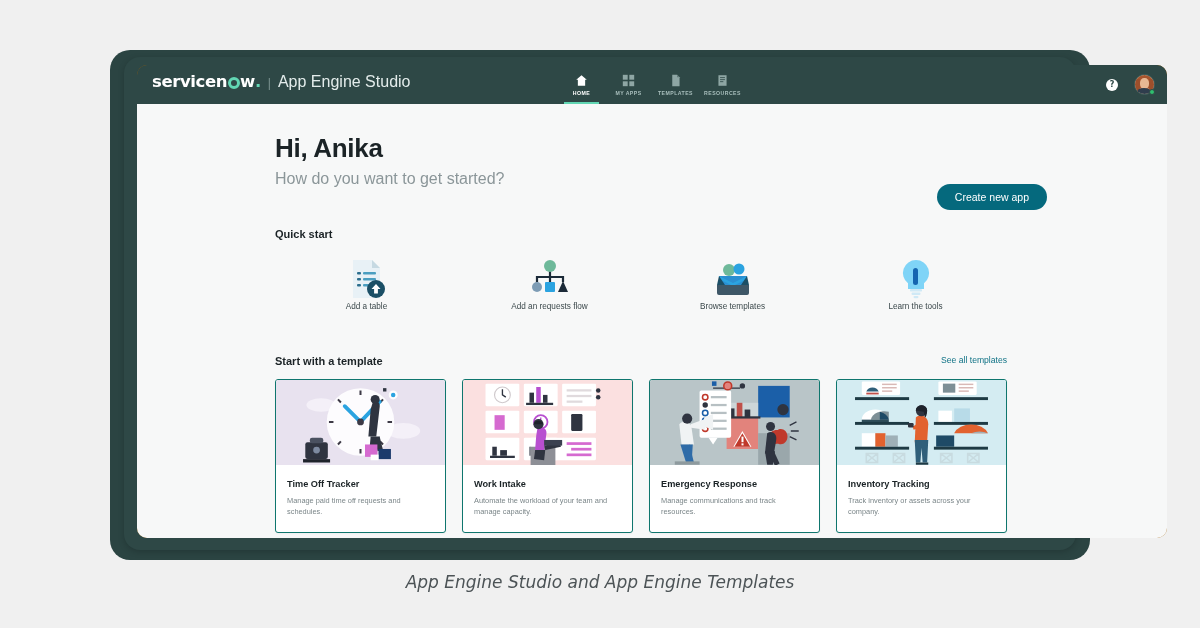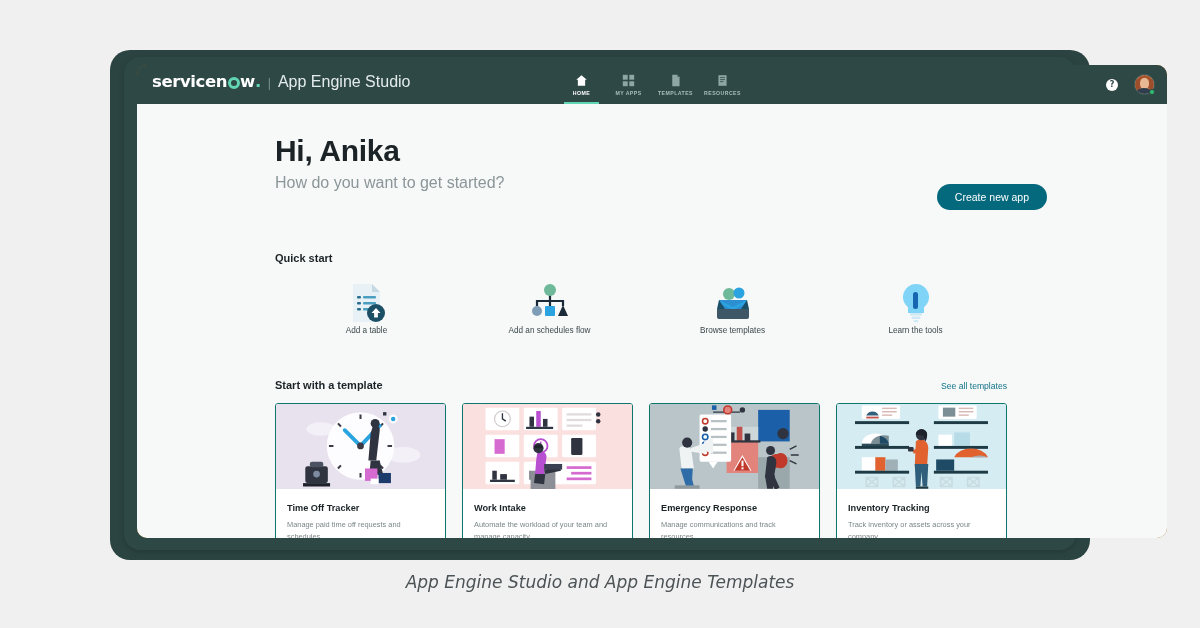--- a/index.html
+++ b/index.html
@@ -135,52 +135,52 @@
   }
 
   
   .page {
     height: 434px; background: #f7f8f8;
     padding: 0 0 0 0; position: relative;
   }
   .content { padding: 30px 40px 0 138px; }
 
   .hello {
-    font-size: 30px; font-weight: 700; color: #1b2326;
+    font-size: 26px; font-weight: 700; color: #1b2326;
     letter-spacing: -0.3px; line-height: 1.1;
   }
   .subhead {
     font-size: 16px; color: #8b9699; margin-top: 6px; line-height: 1.2;
   }
   .cta {
     position: absolute; right: 120px; top: 80px;
     background: #05697d; color: #ffffff;
     font-size: 10.5px; border: none; border-radius: 20px;
     padding: 7px 18px; cursor: pointer; white-space: nowrap;
   }
 
   .section-title {
     font-size: 11px; font-weight: 700; color: #1b2326;
-    margin-top: 60px;
+    margin-top: 40px;
   }
 
   .quickstart {
     display: flex; margin-top: 16px; padding-right: 120px;
   }
   .qs-item {
     flex: 1; display: flex; flex-direction: column;
     align-items: center; cursor: pointer;
   }
   .qs-icon { height: 46px; display: flex; align-items: flex-end; justify-content: center; }
   .qs-label {
     font-size: 8.2px; color: #3b484b; text-align: center;
   }
 
   .tpl-head {
-    display: flex; align-items: flex-end; justify-content: space-between;
+    display: flex; align-items: flex-start; justify-content: space-between;
     margin-top: 44px; padding-right: 120px;
   }
   .tpl-head .section-title { margin-top: 0; }
   .see-all {
     font-size: 8.6px; color: #0f7285; font-weight: 400;
     text-decoration: none; cursor: pointer;
   }
 
   .cards {
     display: flex; gap: 16px; margin-top: 12px; padding-right: 120px;
@@ -327,21 +327,21 @@
           <span class="qs-icon">
             <svg width="44" height="46" viewBox="0 0 44 46">
               <path d="M22 14v7M9 26v-5h26v5" stroke="#1b2a38" stroke-width="2.2" fill="none"></path>
               <path d="M22 21v5" stroke="#1b2a38" stroke-width="2.2" fill="none"></path>
               <circle cx="22" cy="10" r="6" fill="#6eb99a"></circle>
               <circle cx="9" cy="31" r="5" fill="#7d9cb5"></circle>
               <rect x="17" y="26" width="10" height="10" rx="1" fill="#2ba3e0"></rect>
               <path d="M35 25l5 11H30z" fill="#1b2a38"></path>
             </svg>
           </span>
-          <span class="qs-label">Add an schedules flow</span>
+          <span class="qs-label">Add an requests flow</span>
         </div>
 
         <div class="qs-item">
           <span class="qs-icon">
             <svg width="46" height="46" viewBox="0 0 46 46">
               <circle cx="19" cy="14" r="6" fill="#6eb99a"></circle>
               <circle cx="29" cy="13" r="5.5" fill="#2ba3e0"></circle>
               <path d="M9 20h28v9H9z" fill="#2b8fd1"></path>
               <path d="M9 20l14 7 14-7v3l-14 7-14-7z" fill="#2ba3e0"></path>
               <path d="M7 29h32v8a2 2 0 0 1-2 2H9a2 2 0 0 1-2-2z" fill="#3e5767"></path>

